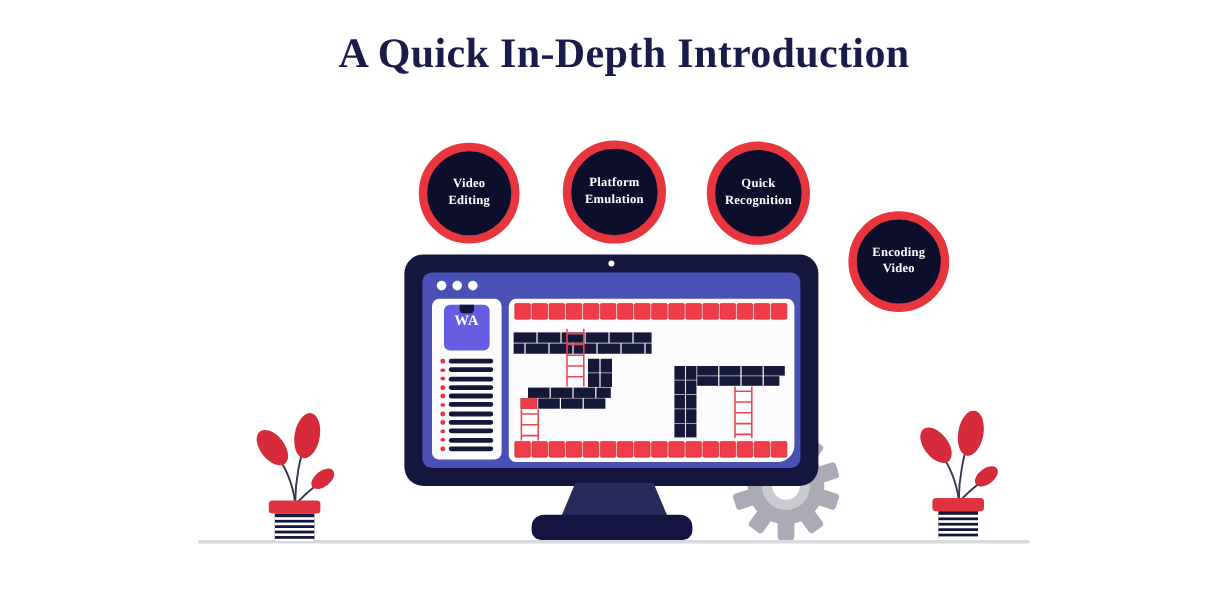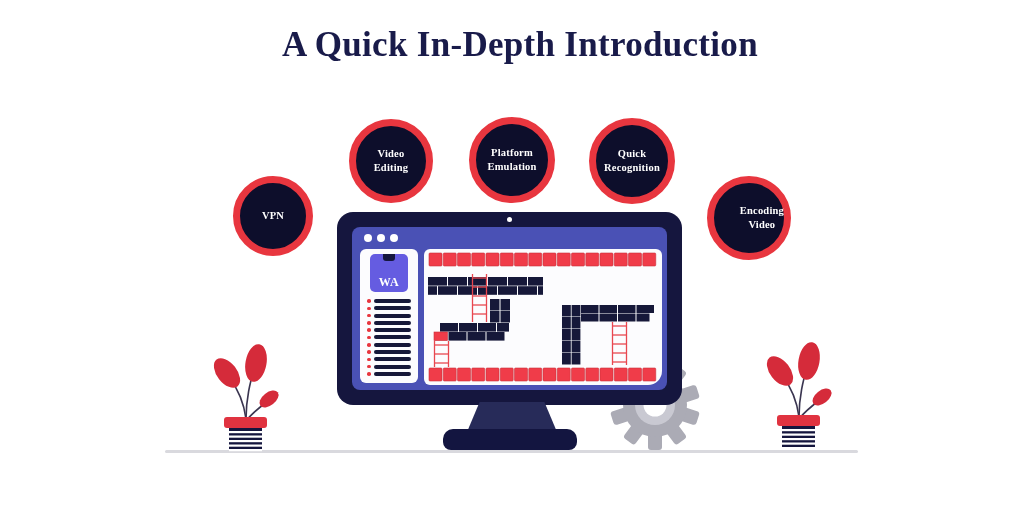--- a/index.html
+++ b/index.html
@@ -14,38 +14,38 @@
   
   .bubble{position:absolute;box-sizing:border-box;border-radius:50%;
           border:7px solid var(--ring-red,#e8363f);background:var(--bubble-fill,#0d0e2b);
           display:flex;align-items:center;justify-content:center;text-align:center;
           color:#fff;font-weight:bold;font-size:10.5px;line-height:1.3;
           white-space:pre-line;letter-spacing:.2px;z-index:3;}
   .b-vpn{left:233px;top:176px;width:80px;height:80px;}
   .b-video{left:349px;top:119px;width:84px;height:84px;}
   .b-platform{left:469px;top:117px;width:86px;height:86px;}
   .b-image{left:589px;top:118px;width:86px;height:86px;}
-  .b-encoding{left:707px;top:176px;width:84px;height:84px;justify-content:flex-end;}
+  .b-encoding{left:707px;top:176px;width:84px;height:84px;}
 
   
   .monitor{position:absolute;left:337px;top:212px;width:345px;height:193px;
            background:var(--navy,#15163e);border-radius:16px;z-index:2;}
   .camera{position:absolute;left:50%;top:5px;width:5px;height:5px;margin-left:-2.5px;
           border-radius:50%;background:#fff;}
   .screen{position:absolute;left:15px;top:15px;width:315px;height:163px;
           background:var(--screen-blue,#4a51b5);border-radius:8px;}
   .bdots{position:absolute;left:12px;top:7px;display:flex;gap:5px;}
   .bdot{width:8px;height:8px;border-radius:50%;background:#fff;display:block;}
   .sidebar{position:absolute;left:8px;top:22px;width:58px;height:134px;
            background:var(--panel-white,#fcfcfe);border-radius:6px;}
   .wa{position:absolute;left:10px;top:5px;width:38px;height:38px;
       background:var(--wa-purple,#655ce1);border-radius:5px;}
   .wa-notch{position:absolute;left:50%;top:0;width:12px;height:7px;margin-left:-6px;
             background:var(--navy,#15163e);border-radius:0 0 3px 3px;}
-  .wa-label{position:absolute;left:0;right:0;bottom:2px;text-align:center;color:#fff;
+  .wa-label{position:absolute;left:0;right:0;bottom:17px;text-align:center;color:#fff;
             font-size:12px;font-weight:bold;letter-spacing:.5px;}
   .codelines{position:absolute;left:7px;top:50px;right:7px;display:flex;
              flex-direction:column;gap:3.3px;}
   .cline{display:flex;align-items:center;gap:3px;}
   .cdot{width:3.5px;height:3.5px;border-radius:50%;background:var(--ring-red,#e8363f);flex:none;}
   .cbar{height:4px;border-radius:2px;background:var(--navy-deep,#161839);flex:1;}
   .gamewrap{position:absolute;left:72px;top:22px;width:238px;height:136px;
             background:var(--panel-white,#fcfcfe);border-radius:6px 6px 14px 6px;}
   .gamewrap svg{position:absolute;left:0;top:0;}
 
@@ -83,23 +83,20 @@
 </style>
 </head>
 <body>
 
 <div id="stage">
 
   <div class="title">
     <div>A Quick In-Depth Introduction</div>
   </div>
 
-  <div class="bubble b-vpn">
-    <span>VPN</span>
-  </div>
   <div class="bubble b-video">
     <span>Video
 Editing</span>
   </div>
   <div class="bubble b-platform">
     <span>Platform
 Emulation</span>
   </div>
   <div class="bubble b-image">
     <span>Quick

